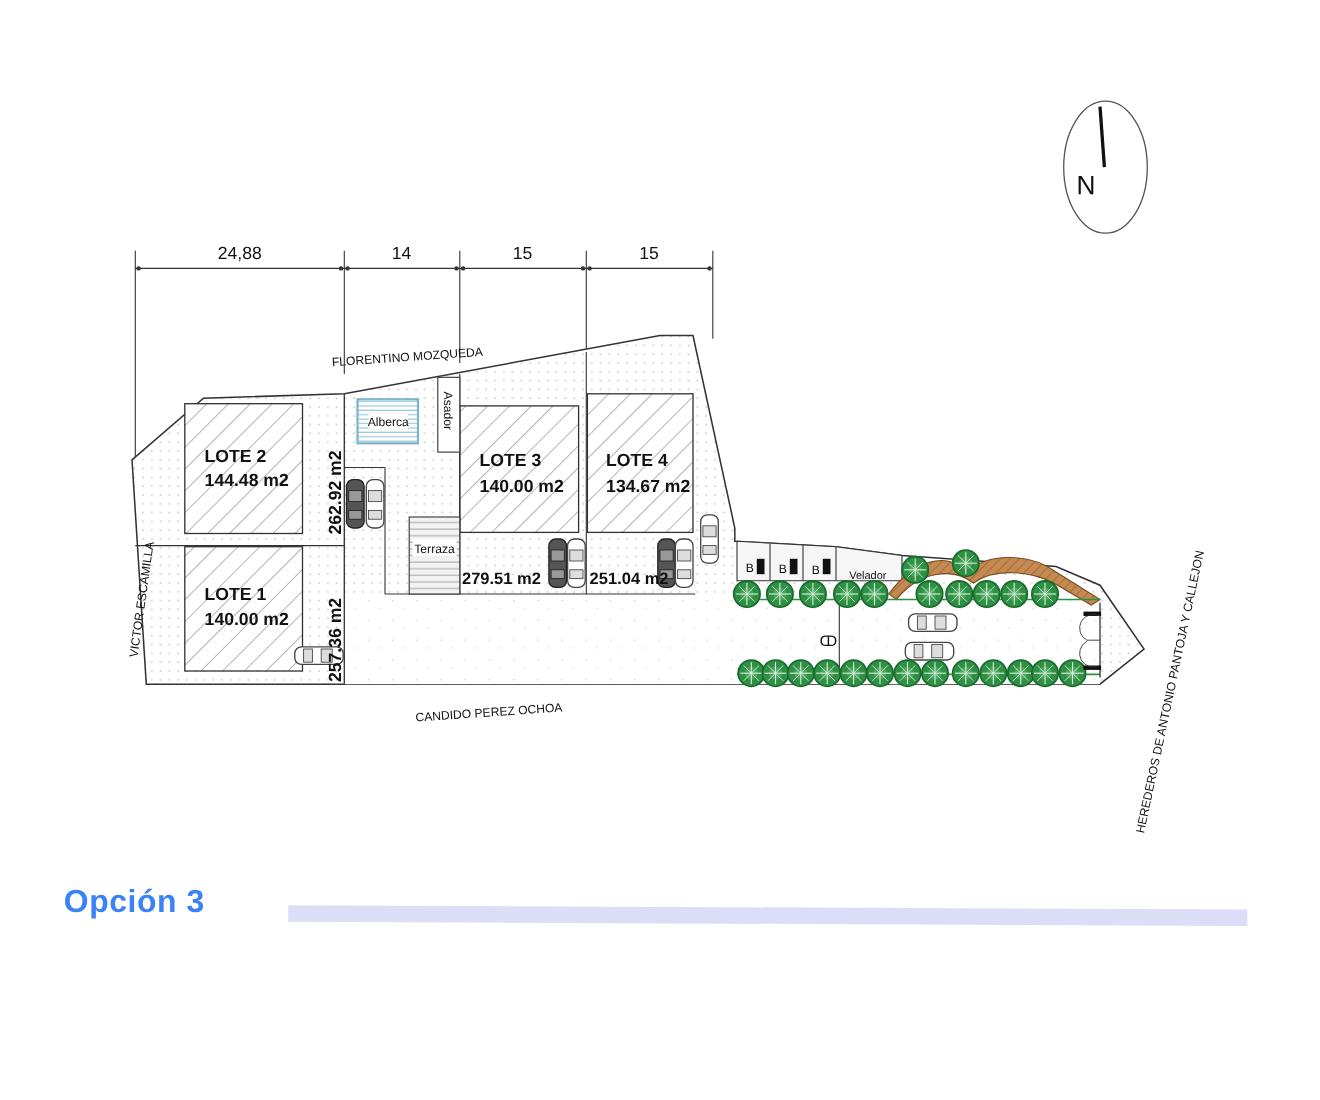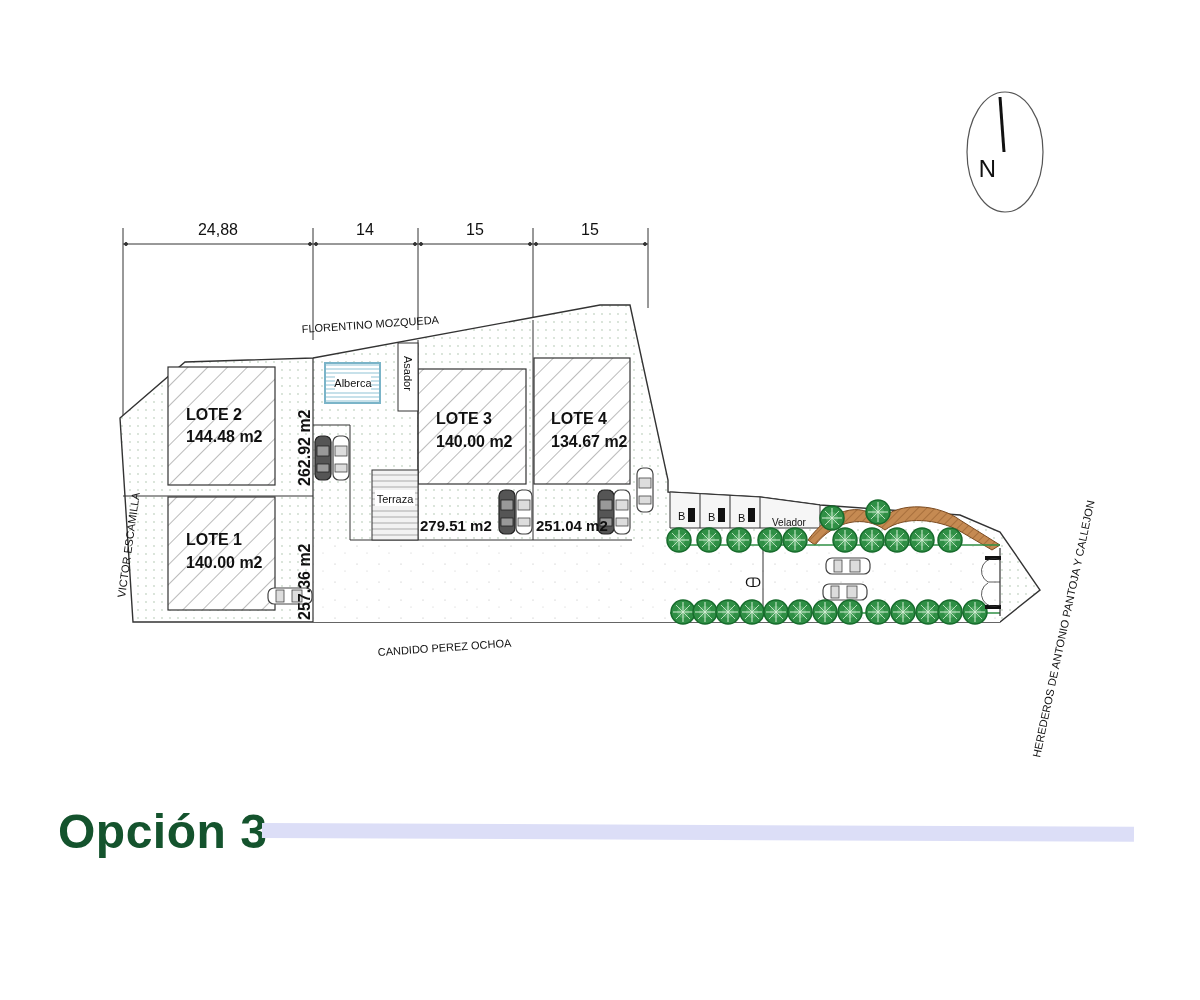--- a/index.html
+++ b/index.html
@@ -1,19 +1,19 @@
 <!DOCTYPE html>
 <html><head>
 <meta charset="utf-8">
 <style>
   html,body{margin:0;padding:0;background:#ffffff;}
   body{width:1200px;height:1000px;position:relative;overflow:hidden;font-family:"Liberation Sans",sans-serif;}
   #plan{position:absolute;left:0;top:0;width:1200px;height:1000px;}
   .lbl{font-family:"Liberation Sans",sans-serif;fill:#111;}
-  .title{position:absolute;left:58px;top:804px;font-family:"Liberation Sans",sans-serif;font-weight:bold;font-size:48px;color:#14532d;letter-spacing:0.5px;}
+  .title{position:absolute;left:58px;top:804px;font-family:"Liberation Sans",sans-serif;font-weight:bold;font-size:29px;color:#3b82f6;letter-spacing:0.5px;}
   .title-bar{position:absolute;left:262px;top:823px;width:872px;height:15px;background:#dcdef7;transform:rotate(0.25deg);transform-origin:left center;}
 </style>
 </head>
 <body>
 
 <svg id="plan" viewBox="0 0 1200 1000" xmlns="http://www.w3.org/2000/svg">
   <defs>
     <pattern id="dots" width="8" height="8" patternUnits="userSpaceOnUse">
       <rect width="8" height="8" fill="#ffffff"></rect>
       <circle cx="2" cy="2" r="0.7" fill="#9bb89b"></circle>

